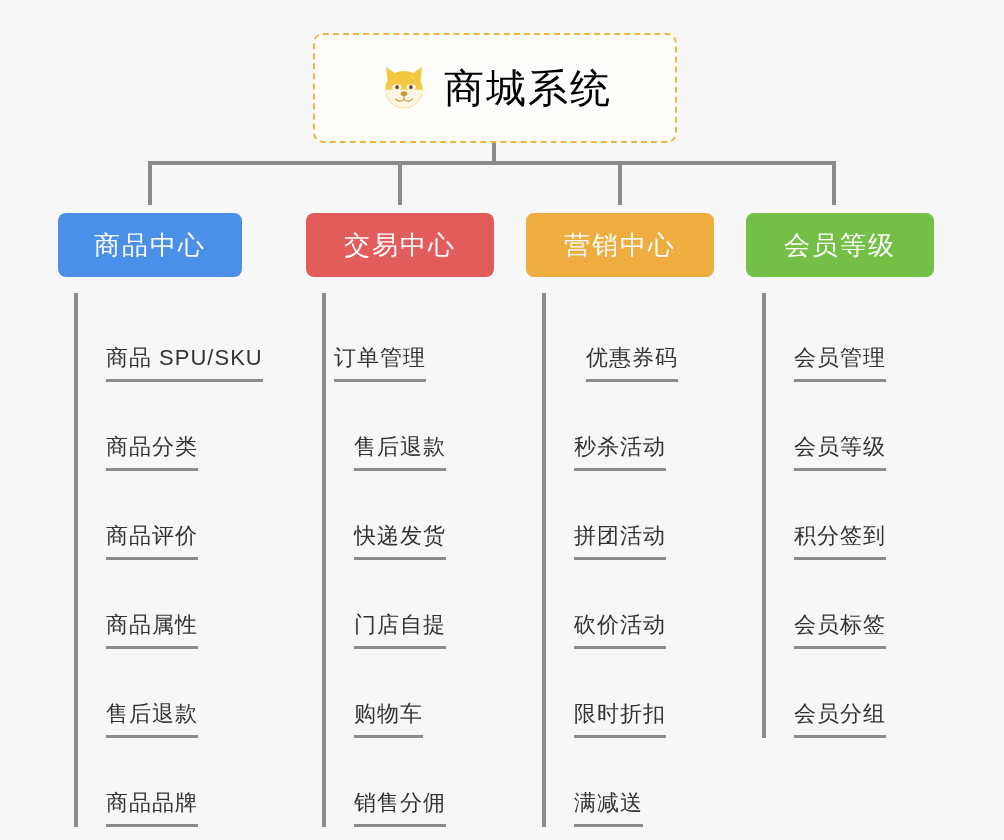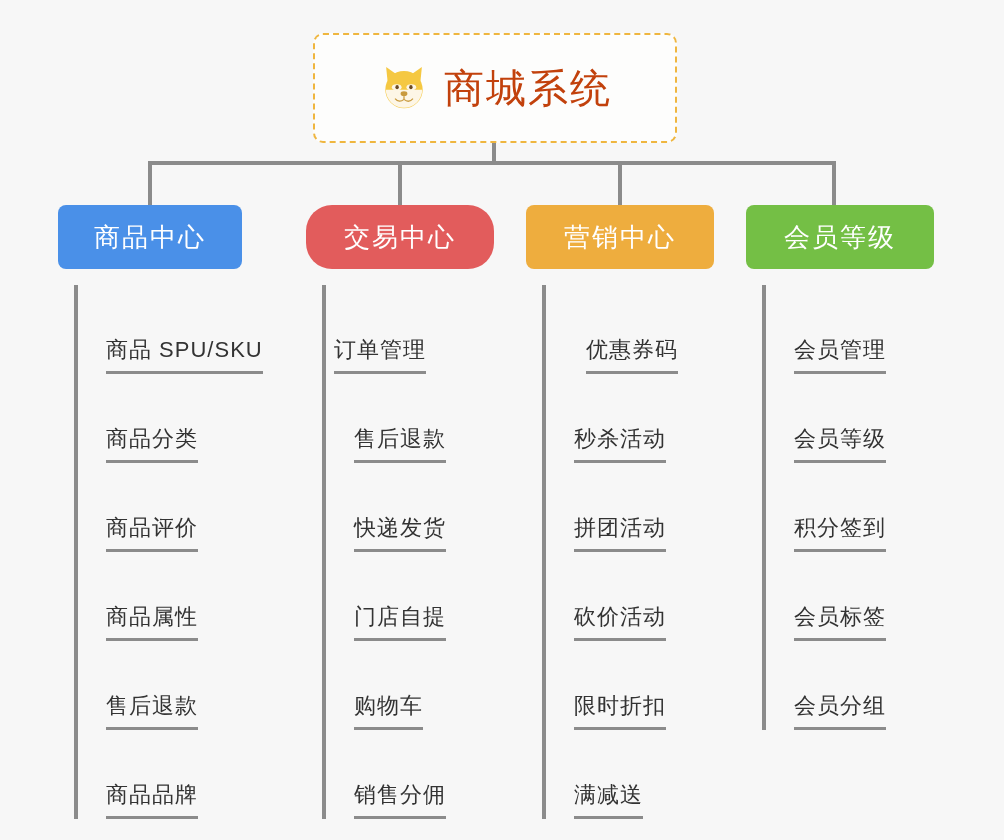--- a/index.html
+++ b/index.html
@@ -83,20 +83,21 @@
   .cat-box {
     height: 64px;
     border-radius: 8px;
     display: flex;
     align-items: center;
     justify-content: center;
     color: #ffffff;
     font-size: 26px;
     letter-spacing: 2px;
     box-sizing: border-box;
+    margin-top: 8px;
   }
   .leaf-list {
     position: relative;
     margin-left: 16px;
     border-left: 4px solid #8b8b8b;
     padding: 0;
     list-style: none;
   }
   .leaf-item {
     height: 89px;
@@ -111,21 +112,21 @@
     padding-bottom: 6px;
     border-bottom: 3px solid #8b8b8b;
     font-size: 22px;
     color: #333333;
     white-space: nowrap;
     letter-spacing: 1px;
   }
 
   
   .col-0 .cat-box { width: 184px; }
-  .col-1 .cat-box { width: 188px; border-radius: 26px; }
+  .col-1 .cat-box { width: 188px; }
   .col-2 .cat-box { width: 188px; }
   .col-3 .cat-box { width: 188px; }
 </style>
 </head>
 <body style="background: rgb(247, 247, 247);">
 
 <div id="diagram">
 
   <div class="root-node" style="border-color: rgb(239, 182, 63);">
     <svg class="root-emoji" viewBox="0 0 64 64">
@@ -135,21 +136,21 @@
       <path d="M9.6 34 a22.4 22.4 0 0 0 44.8 0 z" fill="#fdf6e6"></path>
       <ellipse cx="23" cy="31" rx="6" ry="3.6" fill="#fdf6e6"></ellipse>
       <ellipse cx="41" cy="31" rx="6" ry="3.6" fill="#fdf6e6"></ellipse>
       <ellipse cx="23.5" cy="31" rx="2.1" ry="2.6" fill="#6b4a23"></ellipse>
       <ellipse cx="40.5" cy="31" rx="2.1" ry="2.6" fill="#6b4a23"></ellipse>
       <ellipse cx="32" cy="39" rx="4.2" ry="3" fill="#c99a3e"></ellipse>
       <path d="M32 42 v4" stroke="#c99a3e" stroke-width="1.6" fill="none"></path>
       <path d="M32 46 q-6 5 -11 -1" stroke="#c99a3e" stroke-width="1.6" fill="none"></path>
       <path d="M32 46 q6 5 11 -1" stroke="#c99a3e" stroke-width="1.6" fill="none"></path>
     </svg>
-    <span class="root-title" style="color: #c2410c;">商城系统</span>
+    <span class="root-title" style="color: #000000;">商城系统</span>
   </div>
 
   <div class="conn conn-stem" style="background: rgb(139, 139, 139);"></div>
   <div class="conn conn-bus" style="background: rgb(139, 139, 139);"></div>
   <div class="conn conn-drop" style="left: 148px; background: rgb(139, 139, 139);"></div>
   <div class="conn conn-drop" style="left: 398px; background: rgb(139, 139, 139);"></div>
   <div class="conn conn-drop" style="left: 618px; background: rgb(139, 139, 139);"></div>
   <div class="conn conn-drop" style="left: 832px; background: rgb(139, 139, 139);"></div>
 
   <div class="column col-0" style="left:58px">

